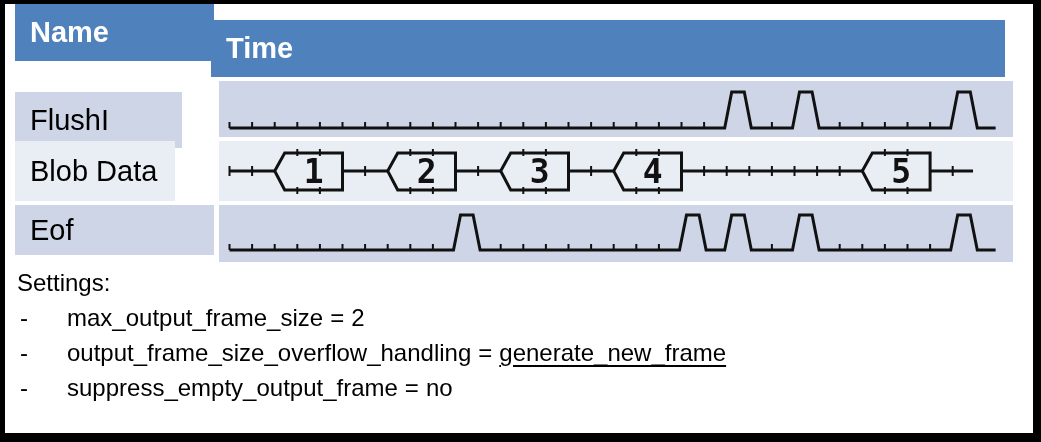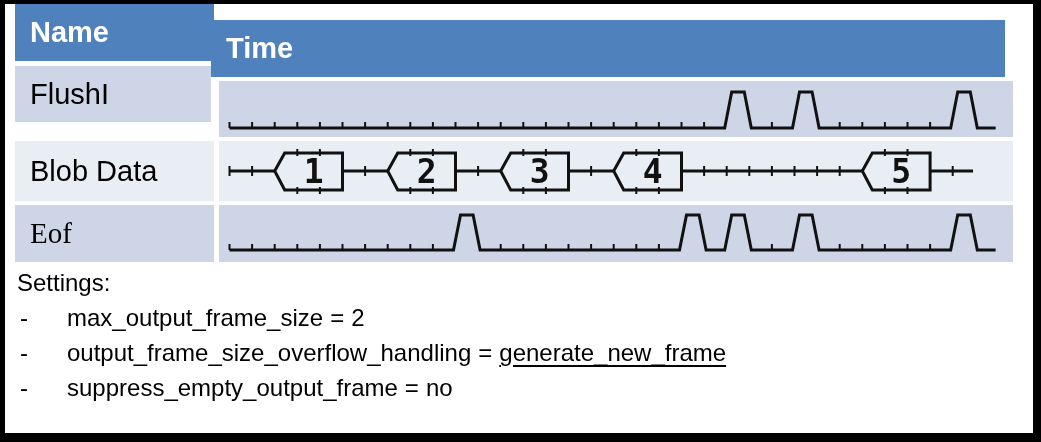--- a/index.html
+++ b/index.html
@@ -39,47 +39,47 @@
 
 <div class="canvas">
 
   <div class="cell hdr" style="left:10px;top:0;width:199px;height:57px;">
     <span>Name</span>
   </div>
   <div class="cell hdr" style="left:206px;top:16px;width:794px;height:57px;">
     <span>Time</span>
   </div>
 
-  <div class="cell label-cell bg-dark" style="left:10px;top:62px;width:196px;height:56px;">
+  <div class="cell label-cell bg-dark" style="left:10px;top:88px;width:167px;height:56px;">
     <span>FlushI</span>
   </div>
   <div class="cell wave-cell bg-dark" style="left:214px;top:77px;width:794px;height:56px;"><svg width="794" height="56" viewBox="0 0 794 56">
         <path d="M 10.5 47 L 505.70000000000005 47 L 512.7 11 L 525.3000000000001 11 L 532.3000000000001 47 L 573.5 47 L 580.5 11 L 593.1 11 L 600.1 47 L 731.7 47 L 738.7 11 L 751.3000000000001 11 L 758.3000000000001 47 L 776.64 47" fill="none" stroke="#111111" stroke-width="3" stroke-linejoin="miter" stroke-linecap="butt"></path>
         <path d="M 10.5 41 L 10.5 47 M 33.1 41 L 33.1 47 M 55.7 41 L 55.7 47 M 78.30000000000001 41 L 78.30000000000001 47 M 100.9 41 L 100.9 47 M 123.5 41 L 123.5 47 M 146.10000000000002 41 L 146.10000000000002 47 M 168.70000000000002 41 L 168.70000000000002 47 M 191.3 41 L 191.3 47 M 213.9 41 L 213.9 47 M 236.5 41 L 236.5 47 M 259.1 41 L 259.1 47 M 281.70000000000005 41 L 281.70000000000005 47 M 304.3 41 L 304.3 47 M 326.90000000000003 41 L 326.90000000000003 47 M 349.5 41 L 349.5 47 M 372.1 41 L 372.1 47 M 394.70000000000005 41 L 394.70000000000005 47 M 417.3 41 L 417.3 47 M 439.90000000000003 41 L 439.90000000000003 47 M 462.5 41 L 462.5 47 M 485.1 41 L 485.1 47 M 552.9000000000001 41 L 552.9000000000001 47 M 620.7 41 L 620.7 47 M 643.3000000000001 41 L 643.3000000000001 47 M 665.9000000000001 41 L 665.9000000000001 47 M 688.5 41 L 688.5 47 M 711.1 41 L 711.1 47 " fill="none" stroke="#111111" stroke-width="2" stroke-linejoin="miter" stroke-linecap="butt"></path>
       </svg></div>
 
-  <div class="cell label-cell bg-light" style="left:10px;top:137px;width:199px;height:60px;">
+  <div class="cell label-cell bg-light" style="left:10px;top:137px;width:160px;height:60px;">
     <span>Blob Data</span>
   </div>
   <div class="cell wave-cell bg-light" style="left:214px;top:137px;width:794px;height:60px;"><svg width="794" height="60" viewBox="0 0 794 60">
         <path d="M 10.5 30 L 55.7 30 M 123.5 30 L 168.70000000000002 30 M 236.5 30 L 281.70000000000005 30 M 349.5 30 L 394.70000000000005 30 M 462.5 30 L 643.3000000000001 30 M 711.1 30 L 754.04 30" fill="none" stroke="#111111" stroke-width="3" stroke-linejoin="miter" stroke-linecap="butt"></path>
         <path d="M 55.7 30 L 65.7 12 L 123.5 12 L 123.5 49 L 65.7 49 Z" fill="none" stroke="#111111" stroke-width="3" stroke-linejoin="miter" stroke-linecap="butt"></path>
         <path d="M 168.70000000000002 30 L 178.70000000000002 12 L 236.5 12 L 236.5 49 L 178.70000000000002 49 Z" fill="none" stroke="#111111" stroke-width="3" stroke-linejoin="miter" stroke-linecap="butt"></path>
         <path d="M 281.70000000000005 30 L 291.70000000000005 12 L 349.5 12 L 349.5 49 L 291.70000000000005 49 Z" fill="none" stroke="#111111" stroke-width="3" stroke-linejoin="miter" stroke-linecap="butt"></path>
         <path d="M 394.70000000000005 30 L 404.70000000000005 12 L 462.5 12 L 462.5 49 L 404.70000000000005 49 Z" fill="none" stroke="#111111" stroke-width="3" stroke-linejoin="miter" stroke-linecap="butt"></path>
         <path d="M 643.3000000000001 30 L 653.3000000000001 12 L 711.1 12 L 711.1 49 L 653.3000000000001 49 Z" fill="none" stroke="#111111" stroke-width="3" stroke-linejoin="miter" stroke-linecap="butt"></path>
         <path d="M 10.5 25 L 10.5 35 M 33.1 25 L 33.1 35 M 78.30000000000001 8 L 78.30000000000001 15 M 78.30000000000001 46 L 78.30000000000001 53 M 100.9 8 L 100.9 15 M 100.9 46 L 100.9 53 M 146.10000000000002 25 L 146.10000000000002 35 M 191.3 8 L 191.3 15 M 191.3 46 L 191.3 53 M 213.9 8 L 213.9 15 M 213.9 46 L 213.9 53 M 259.1 25 L 259.1 35 M 304.3 8 L 304.3 15 M 304.3 46 L 304.3 53 M 326.90000000000003 8 L 326.90000000000003 15 M 326.90000000000003 46 L 326.90000000000003 53 M 372.1 25 L 372.1 35 M 417.3 8 L 417.3 15 M 417.3 46 L 417.3 53 M 439.90000000000003 8 L 439.90000000000003 15 M 439.90000000000003 46 L 439.90000000000003 53 M 485.1 25 L 485.1 35 M 507.70000000000005 25 L 507.70000000000005 35 M 530.3000000000001 25 L 530.3000000000001 35 M 552.9000000000001 25 L 552.9000000000001 35 M 575.5 25 L 575.5 35 M 598.1 25 L 598.1 35 M 620.7 25 L 620.7 35 M 665.9000000000001 8 L 665.9000000000001 15 M 665.9000000000001 46 L 665.9000000000001 53 M 688.5 8 L 688.5 15 M 688.5 46 L 688.5 53 M 733.7 25 L 733.7 35 " fill="none" stroke="#111111" stroke-width="2" stroke-linejoin="miter" stroke-linecap="butt"></path>
         <text x="94.6" y="42" text-anchor="middle" font-size="33" fill="#111111">1</text>
         <text x="207.60000000000002" y="42" text-anchor="middle" font-size="33" fill="#111111">2</text>
         <text x="320.6" y="42" text-anchor="middle" font-size="33" fill="#111111">3</text>
         <text x="433.6" y="42" text-anchor="middle" font-size="33" fill="#111111">4</text>
         <text x="682.2" y="42" text-anchor="middle" font-size="33" fill="#111111">5</text>
       </svg></div>
 
-  <div class="cell label-cell bg-dark" style="left:10px;top:201px;width:199px;height:57px;font-family:Liberation Serif, serif;">
+  <div class="cell label-cell bg-dark" style="left:10px;top:201px;width:199px;height:50px;">
     <span>Eof</span>
   </div>
   <div class="cell wave-cell bg-dark" style="left:214px;top:201px;width:794px;height:57px;"><svg width="794" height="57" viewBox="0 0 794 57">
         <path d="M 10.5 45 L 234.5 45 L 241.5 10 L 254.10000000000002 10 L 261.1 45 L 460.5 45 L 467.5 10 L 480.1 10 L 487.1 45 L 505.70000000000005 45 L 512.7 10 L 525.3000000000001 10 L 532.3000000000001 45 L 573.5 45 L 580.5 10 L 593.1 10 L 600.1 45 L 731.7 45 L 738.7 10 L 751.3000000000001 10 L 758.3000000000001 45 L 776.64 45" fill="none" stroke="#111111" stroke-width="3" stroke-linejoin="miter" stroke-linecap="butt"></path>
         <path d="M 10.5 39 L 10.5 45 M 33.1 39 L 33.1 45 M 55.7 39 L 55.7 45 M 78.30000000000001 39 L 78.30000000000001 45 M 100.9 39 L 100.9 45 M 123.5 39 L 123.5 45 M 146.10000000000002 39 L 146.10000000000002 45 M 168.70000000000002 39 L 168.70000000000002 45 M 191.3 39 L 191.3 45 M 213.9 39 L 213.9 45 M 281.70000000000005 39 L 281.70000000000005 45 M 304.3 39 L 304.3 45 M 326.90000000000003 39 L 326.90000000000003 45 M 349.5 39 L 349.5 45 M 372.1 39 L 372.1 45 M 394.70000000000005 39 L 394.70000000000005 45 M 417.3 39 L 417.3 45 M 439.90000000000003 39 L 439.90000000000003 45 M 552.9000000000001 39 L 552.9000000000001 45 M 620.7 39 L 620.7 45 M 643.3000000000001 39 L 643.3000000000001 45 M 665.9000000000001 39 L 665.9000000000001 45 M 688.5 39 L 688.5 45 M 711.1 39 L 711.1 45 " fill="none" stroke="#111111" stroke-width="2" stroke-linejoin="miter" stroke-linecap="butt"></path>
       </svg></div>
 
   <div class="settings">
     <div class="settings-title">Settings:</div>
 

